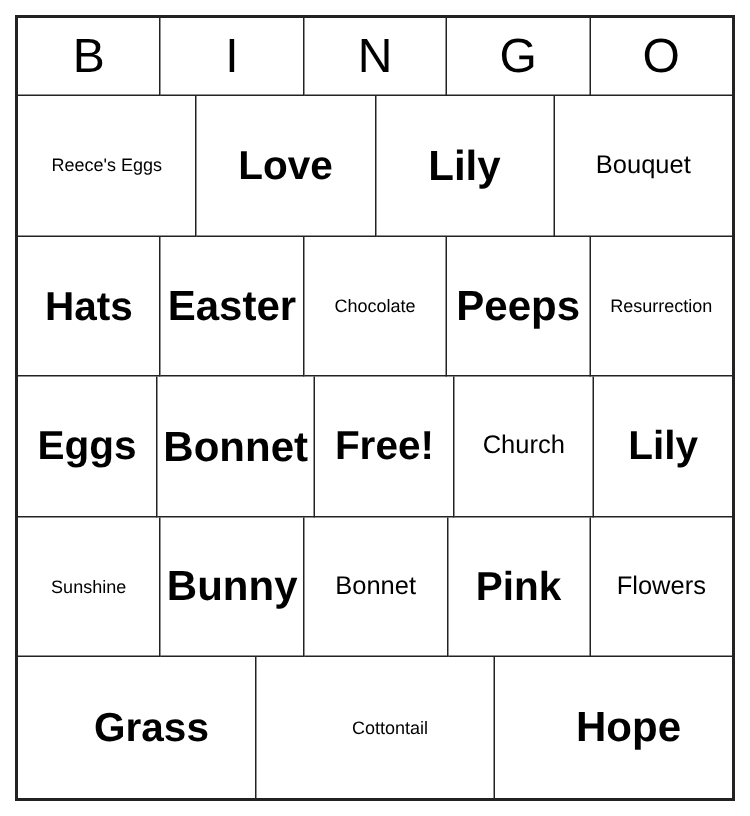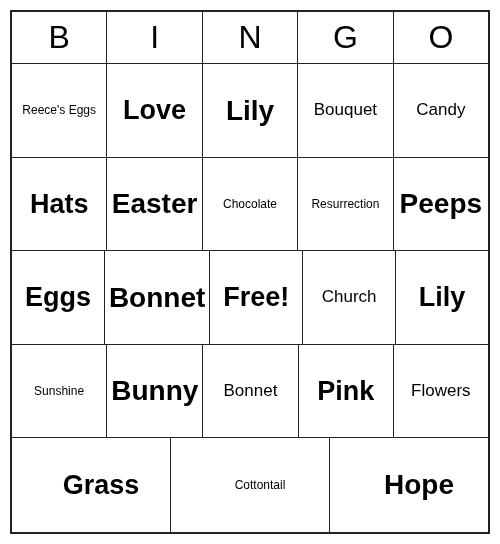--- a/index.html
+++ b/index.html
@@ -108,28 +108,27 @@
       <div class="header-cell">N</div>
       <div class="header-cell">G</div>
       <div class="header-cell">O</div>
     </div>
   <div class="bingo-grid">
   <div class="bingo-row">
         <div class="bingo-cell size-small">Reece's Eggs</div>
         <div class="bingo-cell size-xlarge">Love</div>
         <div class="bingo-cell size-large">Lily</div>
         <div class="bingo-cell size-medium">Bouquet</div>
-        <div class="bingo-cell size-medium">Candy</div>
       </div>
       <div class="bingo-row">
         <div class="bingo-cell size-xlarge">Hats</div>
         <div class="bingo-cell size-large">Easter</div>
         <div class="bingo-cell size-small">Chocolate</div>
+        <div class="bingo-cell size-large">Peeps</div>
         <div class="bingo-cell size-small">Resurrection</div>
-        <div class="bingo-cell size-large">Peeps</div>
       </div>
       <div class="bingo-row">
         <div class="bingo-cell size-xlarge">Eggs</div>
         <div class="bingo-cell size-large">Bonnet</div>
         <div class="bingo-cell size-xlarge">Free!</div>
         <div class="bingo-cell size-medium">Church</div>
         <div class="bingo-cell size-xlarge">Lily</div>
       </div>
       <div class="bingo-row">
         <div class="bingo-cell size-small">Sunshine</div>

